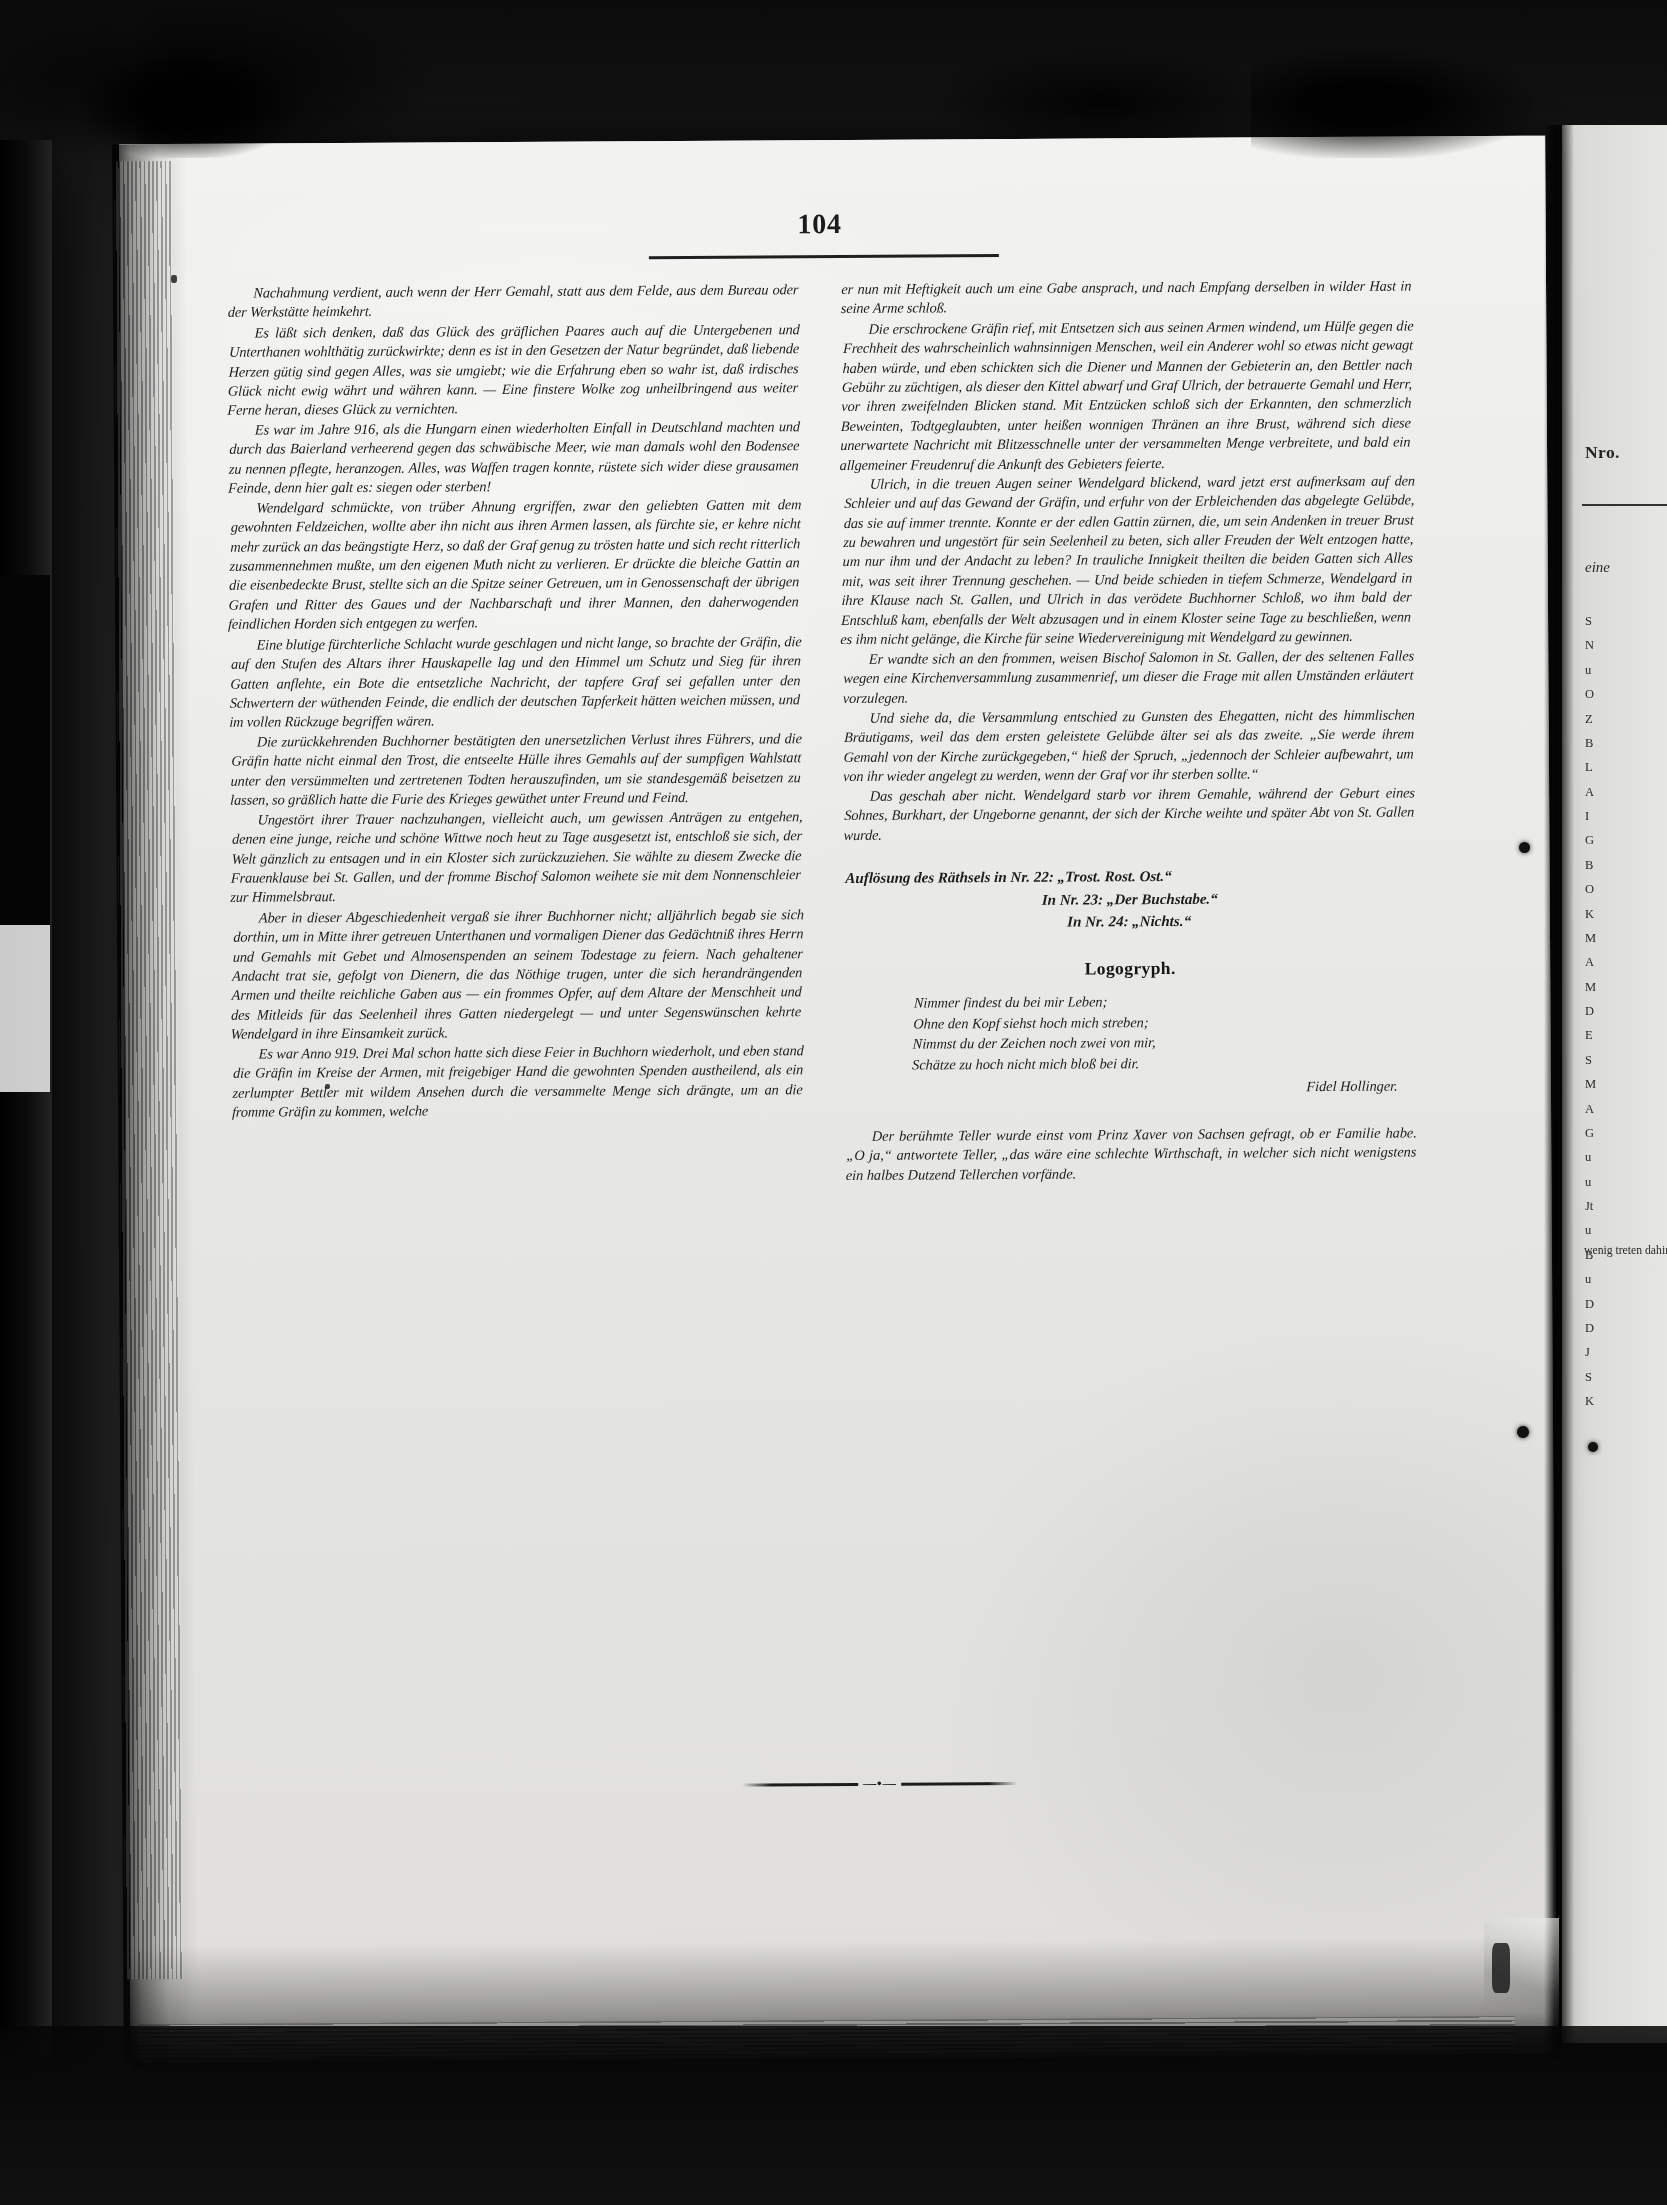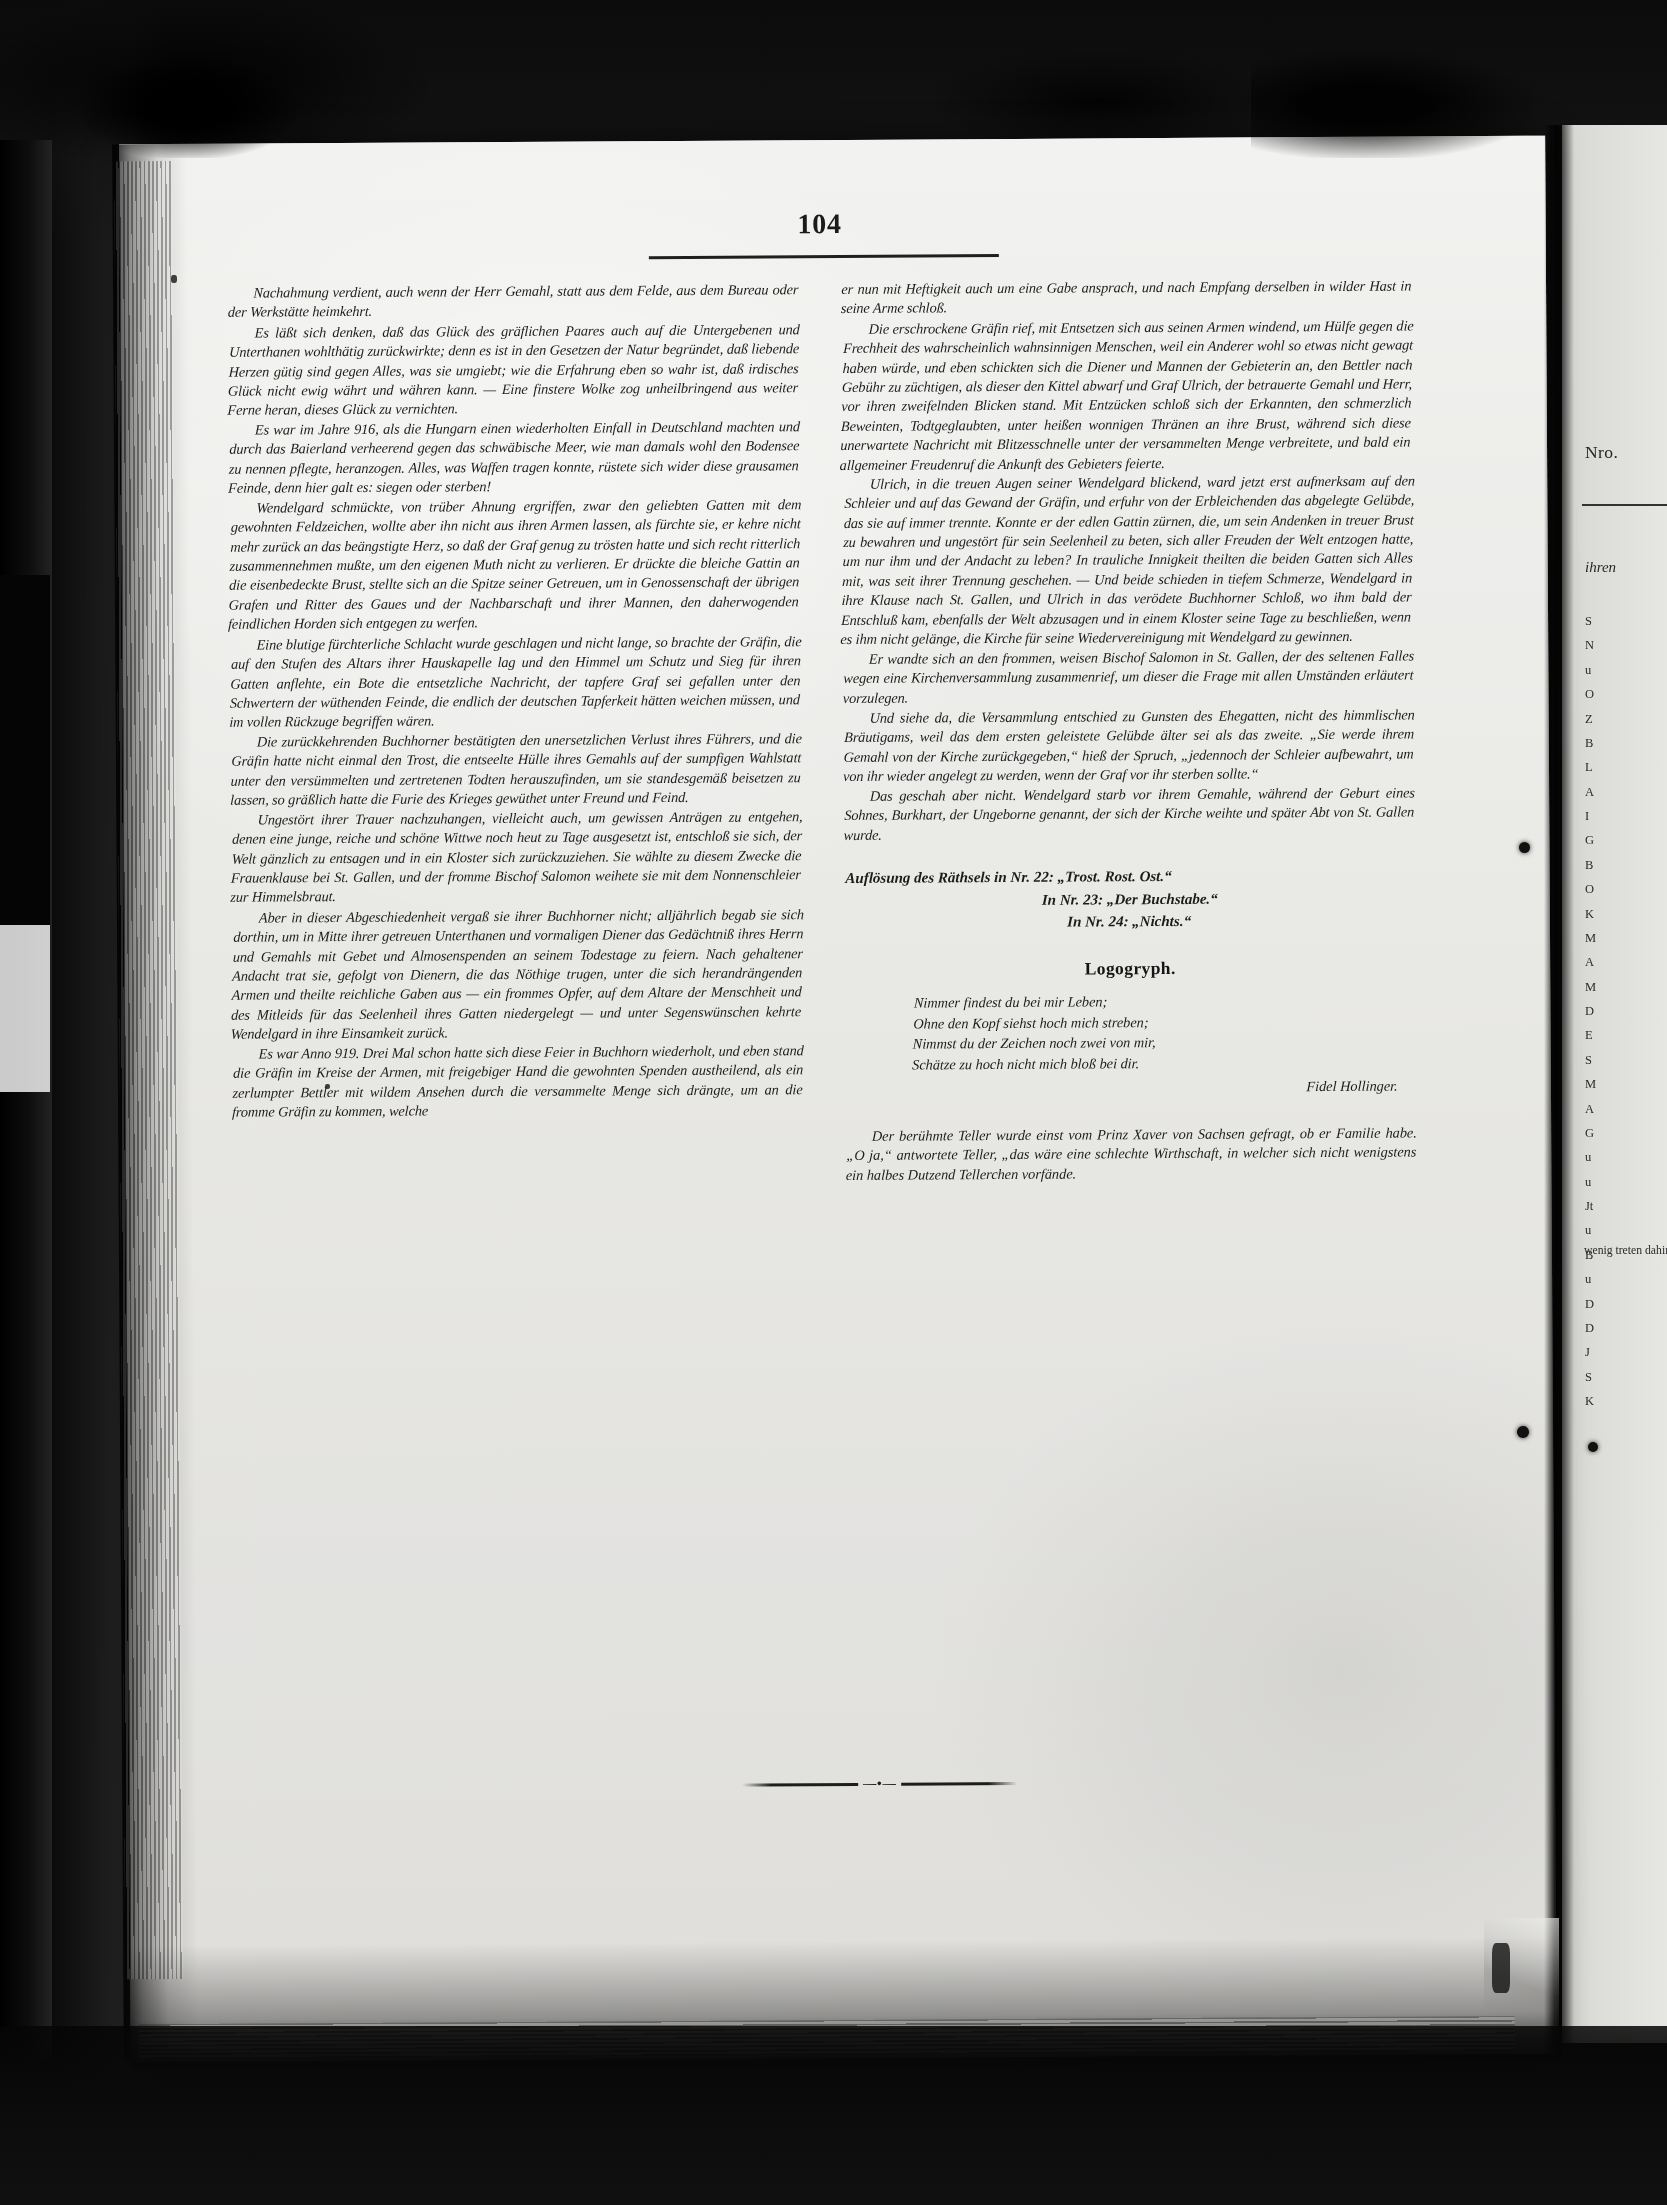--- a/index.html
+++ b/index.html
@@ -109,21 +109,21 @@
     left: 1552px;
     top: 125px;
     width: 115px;
     height: 1918px;
     background: linear-gradient(90deg, #1a1a1a 0px, #3a3a38 8.3px, #d9d9d5 22px, #e6e6e2 100%);
     overflow: hidden;
   }
   .np-head {
     position: absolute;
     left: 33px; top: 317px;
-    font-weight: normal;
+    font-weight: bold;
     font-size: 17.5px;
     letter-spacing: 0.4px;
     color: #242424;
   }
   .np-rule {
     position: absolute;
     left: 30px; top: 379px;
     width: 90px; height: 1.7px;
     background: #333;
   }
@@ -335,21 +335,21 @@
 <body>
 
 <div id="scan">
 
   <div class="bed"></div>
   <div class="smear-top"></div>
 
   <div class="next-page">
     <div class="np-head">Nro.</div>
     <div class="np-rule"></div>
-    <div class="np-word">ihren</div>
+    <div class="np-word">eine</div>
     <div class="np-col">S
 N
 u
 O
 Z
 B
 L
 A
 I
 G

